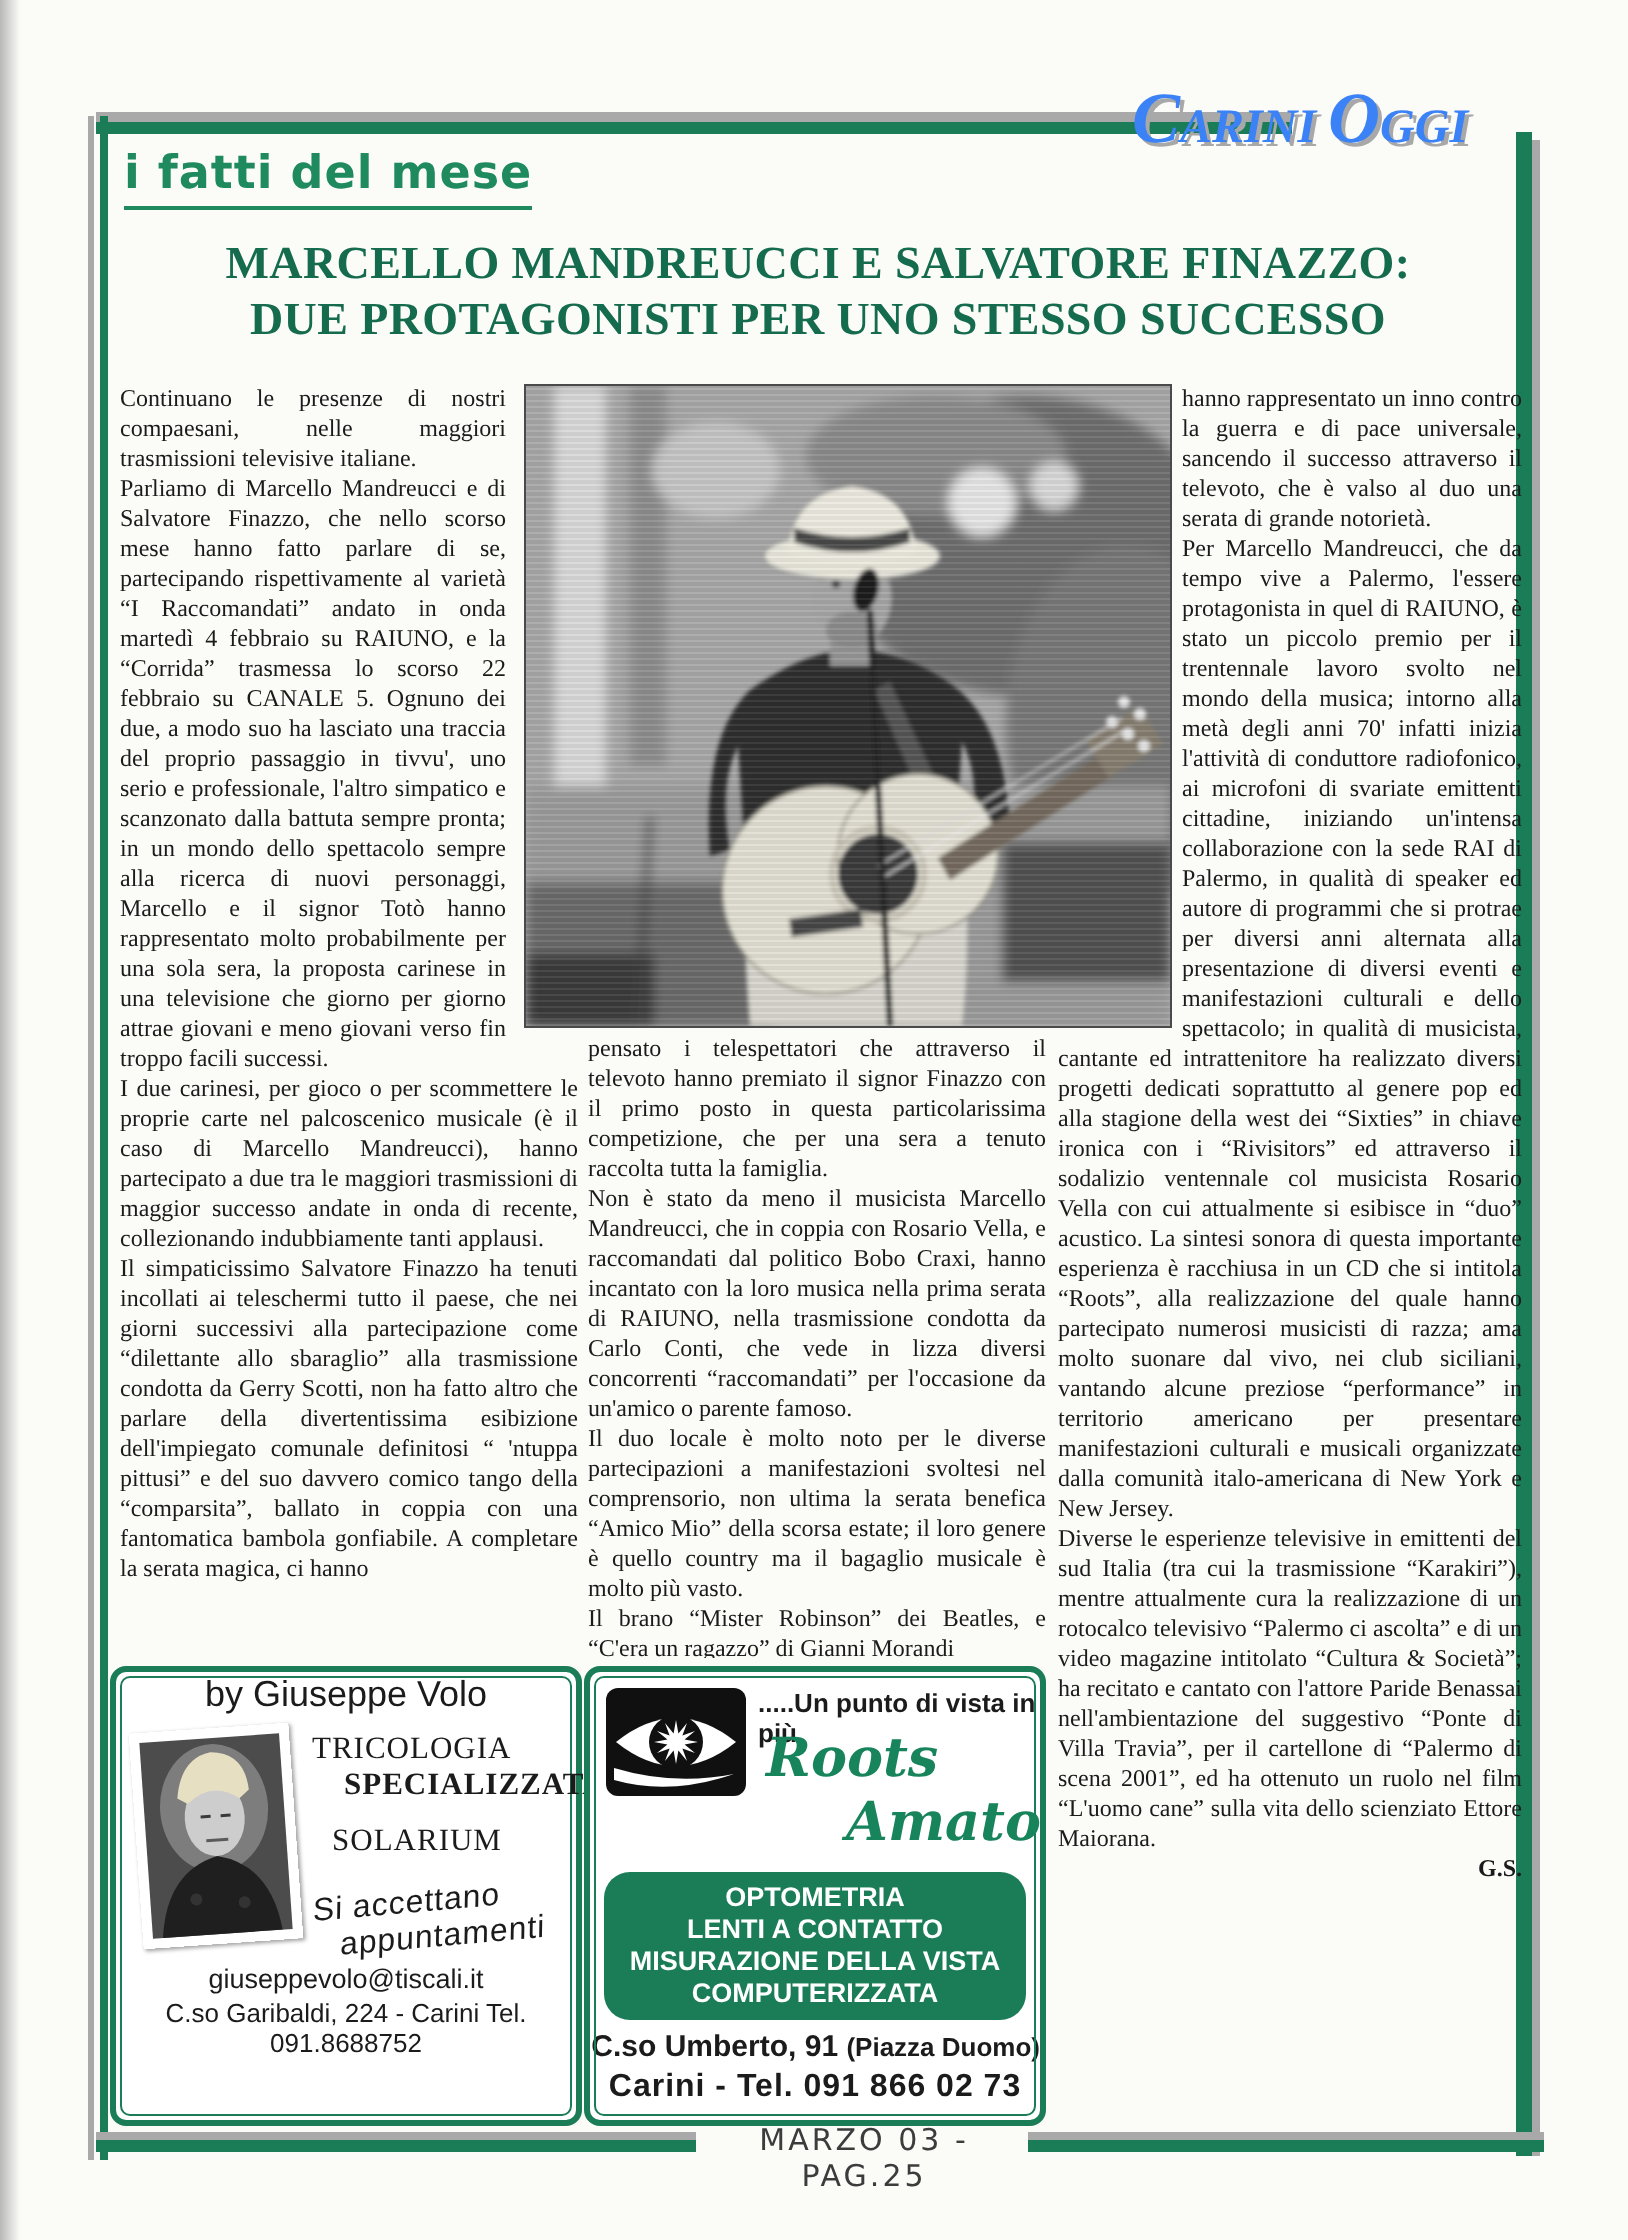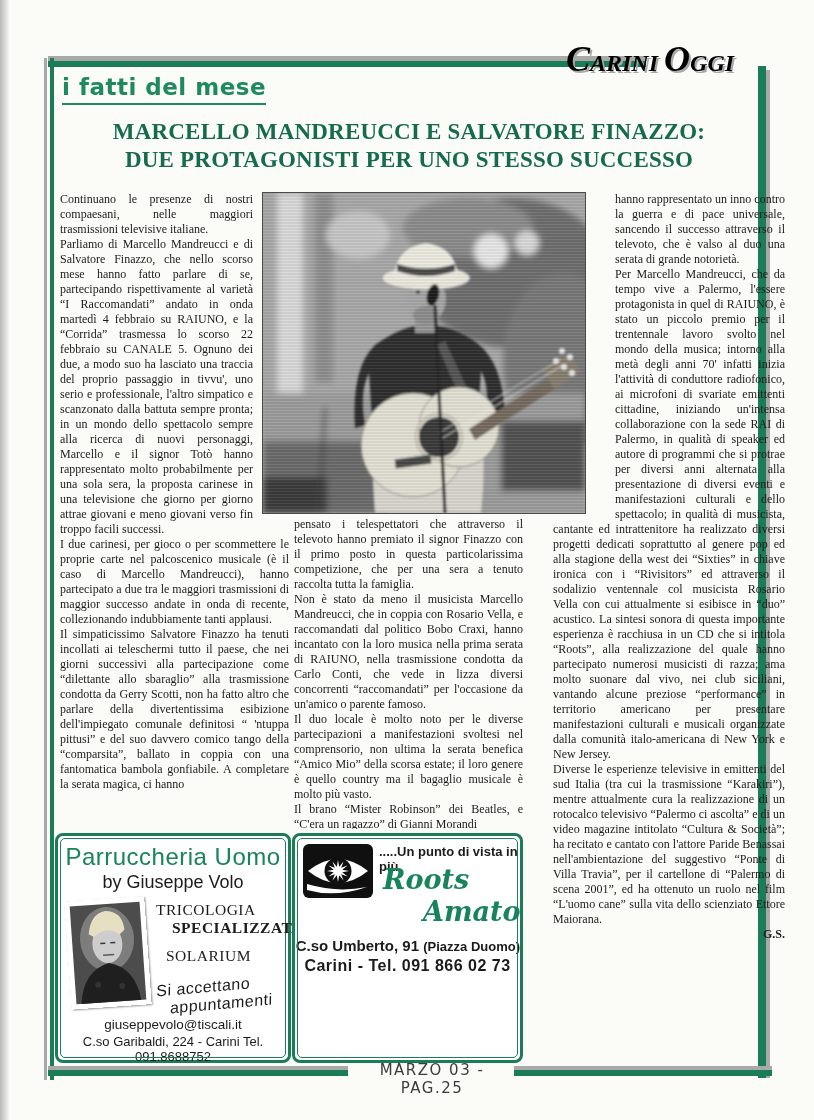--- a/index.html
+++ b/index.html
@@ -19,34 +19,34 @@
   .vrule-right-gray{position:absolute;left:766px;top:70px;width:4px;height:1008px;background:#a9a9a9;}
   .footer-bar{position:absolute;height:11px;}
   .footer-bar .g1{height:4px;background:#a9a9a9;}
   .footer-bar .g2{height:6px;background:#1b7d58;}
   .footer-bar.left{left:48px;top:1066px;width:300px;}
   .footer-bar.right{left:514px;top:1066px;width:258px;}
   .footer-text{position:absolute;left:352px;top:1061px;width:160px;text-align:center;
     font-family:"DejaVu Sans",sans-serif;font-size:15px;letter-spacing:1.5px;color:#3c3c3c;font-weight:500;}
   
   .masthead{position:absolute;left:566px;top:38px;width:200px;white-space:nowrap;
-    font-family:"Liberation Serif",serif;font-style:italic;font-weight:bold;color:#000000;
+    font-family:"Liberation Serif",serif;font-style:italic;font-weight:bold;color:#3b82f6;
     text-shadow:2px 2px 0 #a8a8a8;font-size:24px;letter-spacing:0px;}
   .masthead .big{font-size:36px;}
   .section-label{position:absolute;left:62px;top:74px;
     font-family:"DejaVu Sans",sans-serif;font-weight:bold;font-size:23px;color:#1e8a5e;
     border-bottom:2px solid #1e8a5e;padding-bottom:3px;letter-spacing:0.5px;}
   
   .article-title{position:absolute;left:58px;top:118px;width:702px;text-align:center;
     color:#156b4d;font-weight:bold;font-size:23px;line-height:28px;letter-spacing:0.2px;}
   .col{position:absolute;font-size:12px;line-height:15px;text-align:justify;overflow:hidden;}
   .col p{margin:0;}
   .col1{left:60px;top:192px;width:229px;height:640px;}
   .col2{left:294px;top:517px;width:229px;height:312px;}
-  .col3{left:529px;top:192px;width:232px;height:872px;margin-left:24px;}
+  .col3{left:529px;top:192px;width:232px;height:872px;}
   .wrap-r{float:right;width:36px;height:322px;}
   .wrap-l{float:left;width:62px;height:324px;}
   .signature{text-align:right;font-weight:bold;margin-top:4px;}
   
   .photo{position:absolute;left:262px;top:192px;width:322px;height:320px;border:1px solid #4a4a4a;
     background:#a9a9a9;overflow:hidden;}
   .photo .scanlines{position:absolute;inset:0;
     background:repeating-linear-gradient(0deg,rgba(255,255,255,.07) 0 1px,rgba(0,0,0,.05) 1px 3px);}
   
   .ad{position:absolute;top:833px;height:230px;border:3px solid #1b7d58;border-radius:8px;
@@ -200,21 +200,20 @@
 <div class="col col3">
   <span class="wrap-l"></span>
   <p>hanno rappresentato un inno contro la guerra e di pace universale, sancendo il successo attraverso il televoto, che è valso al duo una serata di grande notorietà.</p>
   <p>Per Marcello Mandreucci, che da tempo vive a Palermo, l'essere protagonista in quel di RAIUNO, è stato un piccolo premio per il trentennale lavoro svolto nel mondo della musica; intorno alla metà degli anni 70' infatti inizia l'attività di conduttore radiofonico, ai microfoni di svariate emittenti cittadine, iniziando un'intensa collaborazione con la sede RAI di Palermo, in qualità di speaker ed autore di programmi che si protrae per diversi anni alternata alla presentazione di diversi eventi e manifestazioni culturali e dello spettacolo; in qualità di musicista, cantante ed intrattenitore ha realizzato diversi progetti dedicati soprattutto al genere pop ed alla stagione della west dei “Sixties” in chiave ironica con i “Rivisitors” ed attraverso il sodalizio ventennale col musicista Rosario Vella con cui attualmente si esibisce in “duo” acustico. La sintesi sonora di questa importante esperienza è racchiusa in un CD che si intitola “Roots”, alla realizzazione del quale hanno partecipato numerosi musicisti di razza; ama molto suonare dal vivo, nei club siciliani, vantando alcune preziose “performance” in territorio americano per presentare manifestazioni culturali e musicali organizzate dalla comunità italo-americana di New York e New Jersey.</p>
   <p>Diverse le esperienze televisive in emittenti del sud Italia (tra cui la trasmissione “Karakiri”), mentre attualmente cura la realizzazione di un rotocalco televisivo “Palermo ci ascolta” e di un video magazine intitolato “Cultura &amp; Società”; ha recitato e cantato con l'attore Paride Benassai nell'ambientazione del suggestivo “Ponte di Villa Travia”, per il cartellone di “Palermo di scena 2001”, ed ha ottenuto un ruolo nel film “L'uomo cane” sulla vita dello scienziato Ettore Maiorana.</p>
   <p class="signature">G.S.</p>
 </div>
 
 <div class="ad ad-parr">
   <div class="inner"></div>
-  <div class="parr-title">Parruccheria Uomo</div>
   <div class="parr-sub">by Giuseppe Volo</div>
   <div class="parr-row">
     <div class="parr-photo">
       <svg width="80" height="108" viewBox="0 0 80 108">
         <rect width="80" height="108" fill="#ffffff"></rect>
         <rect x="5" y="5" width="70" height="98" fill="#4c4c4c"></rect>
         <ellipse cx="40" cy="40" rx="27" ry="32" fill="#7d7d7d"></ellipse>
         <path d="M10,103 Q14,70 40,64 Q66,70 70,103 Z" fill="#1f1f1f"></path>
         <ellipse cx="40" cy="45" rx="15" ry="19" fill="#cdcdcd"></ellipse>
         <path d="M22,34 Q25,14 40,12 Q57,13 58,32 L53,36 Q40,26 27,37 Z" fill="#e7dfc2"></path>
@@ -248,20 +247,26 @@
         <path d="M5,27 Q35,3 65,27 Q35,51 5,27 Z" fill="#ffffff"></path>
         <circle cx="35" cy="27" r="13.5" fill="#101010"></circle>
         <polygon fill="#ffffff" points="46,27 39.3,28.2 44.5,32.5 38.2,30.2 40.5,36.5 36.2,31.3 35,38 33.8,31.3 29.5,36.5 31.8,30.2 25.5,32.5 30.7,28.2 24,27 30.7,25.8 25.5,21.5 31.8,23.8 29.5,17.5 33.8,22.7 35,16 36.2,22.7 40.5,17.5 38.2,23.8 44.5,21.5 39.3,25.8"></polygon>
         <path d="M4,46 Q32,54 64,43 Q34,49 4,40 Z" fill="#ffffff"></path>
       </svg>
     </div>
     <div class="ot-tag">.....Un punto di vista in più</div>
     <div class="ot-name1">Roots</div>
     <div class="ot-name2">Amato</div>
   </div>
+  <div class="ot-box">
+    <span>OPTOMETRIA</span>
+    <span>LENTI A CONTATTO</span>
+    <span>MISURAZIONE DELLA VISTA</span>
+    <span>COMPUTERIZZATA</span>
+  </div>
   <div class="ot-addr"><span>C.so Umberto, 91 </span><span class="note">(Piazza Duomo)</span></div>
   <div class="ot-phone">Carini - Tel. 091 866 02 73</div>
 </div>
 
 <div class="footer-bar left">
     <div class="g1"></div>
     <div class="g2"></div>
   </div>
 <div class="footer-text">MARZO  03 - PAG.25</div>
 <div class="footer-bar right">

